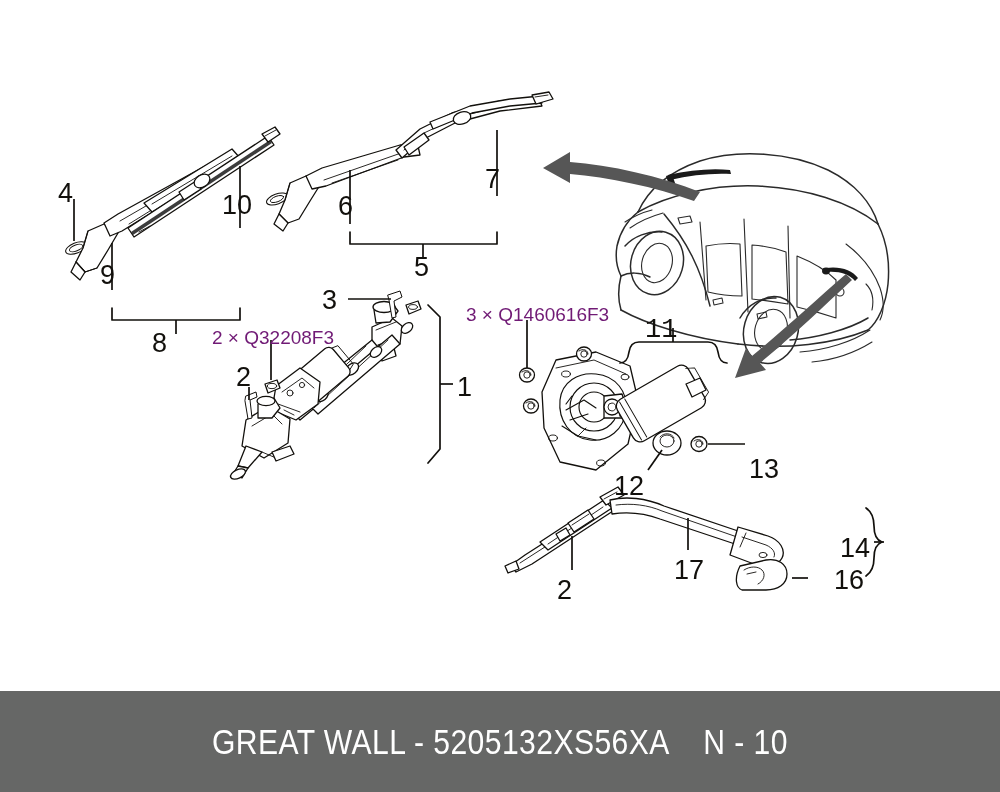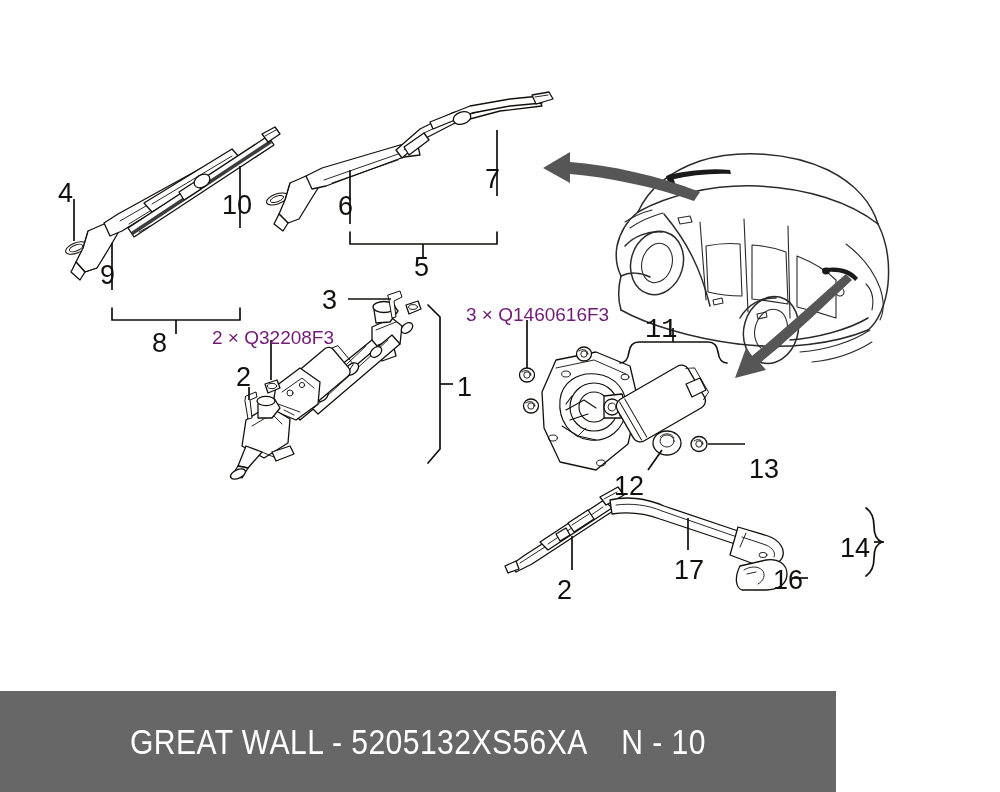--- a/index.html
+++ b/index.html
@@ -22,21 +22,21 @@
   .partcode{
     position:absolute;
     color:#701a75;
     font-size:19px;
     line-height:1;
     font-family:"Liberation Sans","DejaVu Sans",sans-serif;
     white-space:nowrap;
     text-align:center;
   }
   #footer{
-    position:absolute;left:0;width:836px;
+    position:absolute;left:0;width:1000px;
     background:#666766;
     display:flex;align-items:center;justify-content:center;
   }
   #footer-text{
     color:#ffffff;
     font-size:35px;
     letter-spacing:.5px;
     font-family:"Liberation Sans Narrow","Liberation Sans","DejaVu Sans",sans-serif;
     transform:scaleX(.86);
     transform-origin:center;
@@ -364,21 +364,21 @@
   <div class="callout" style="left:485px;top:166px;">7</div>
   <div class="callout" style="left:414px;top:254px;">5</div>
   <div class="callout" style="left:322px;top:287px;">3</div>
   <div class="callout" style="left:236px;top:364px;">2</div>
   <div class="callout" style="left:457px;top:374px;">1</div>
   <div class="callout" style="left:645px;top:317px;font-family:Liberation Mono, monospace;">11</div>
   <div class="callout" style="left:749px;top:456px;">13</div>
   <div class="callout" style="left:614px;top:465px;margin-top:8px;">12</div>
   <div class="callout" style="left:557px;top:577px;">2</div>
   <div class="callout" style="left:674px;top:557px;text-align:right;">17</div>
-  <div class="callout" style="left:773px;top:567px;">16</div>
+  <div class="callout" style="left:834px;top:567px;">16</div>
   <div class="callout" style="left:840px;top:535px;">14</div>
 
   <div class="partcode" style="left:212px;top:328px;">2 × Q32208F3</div>
   <div class="partcode" style="left:466px;top:305px;">3 × Q1460616F3</div>
 
   <div id="footer" style="top:691px;height:101px;">
     <span id="footer-text">GREAT WALL - 5205132XS56XA    N - 10</span>
   </div>
 
 </div>

